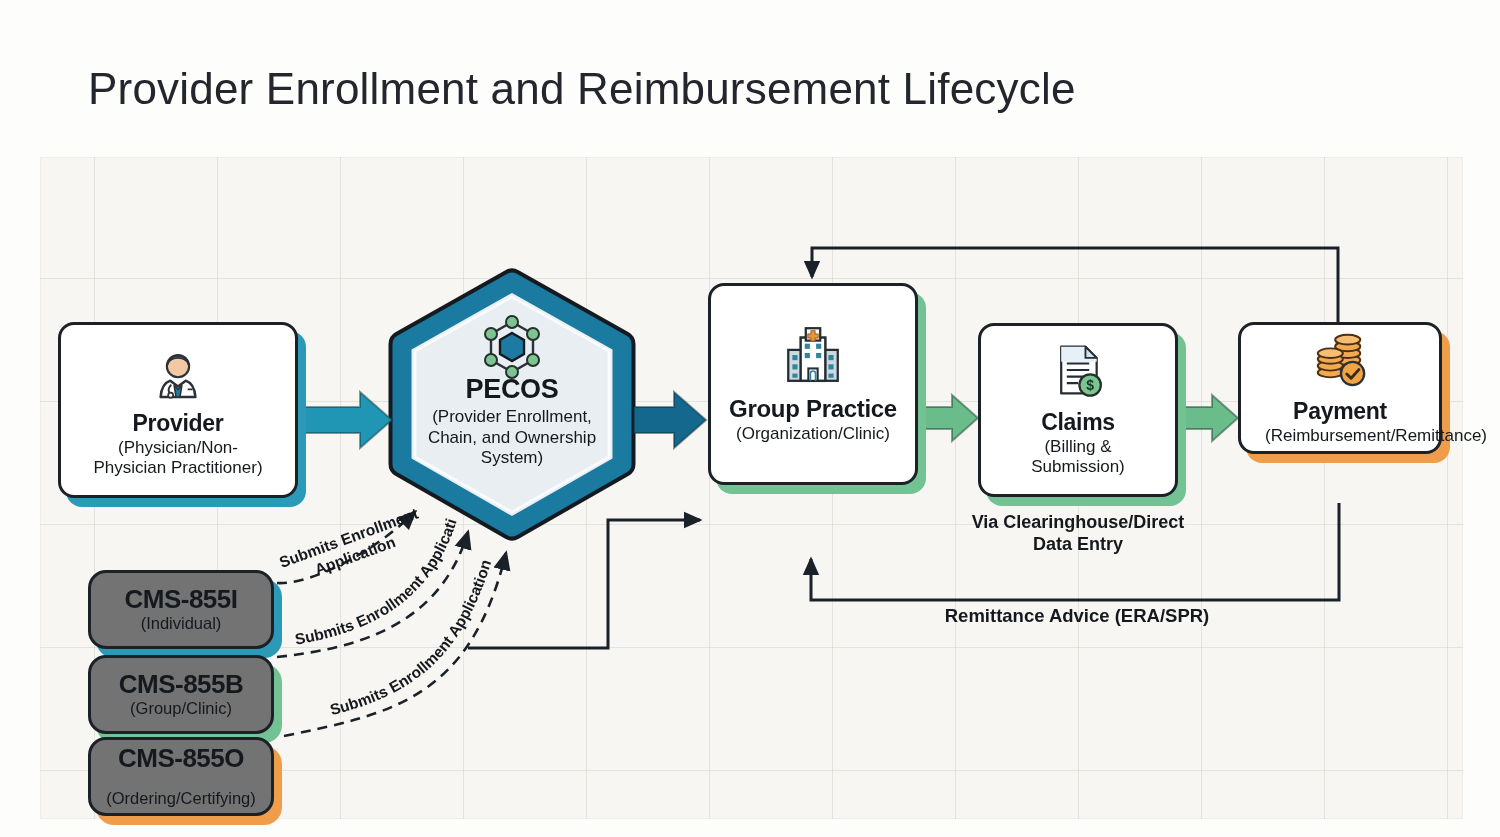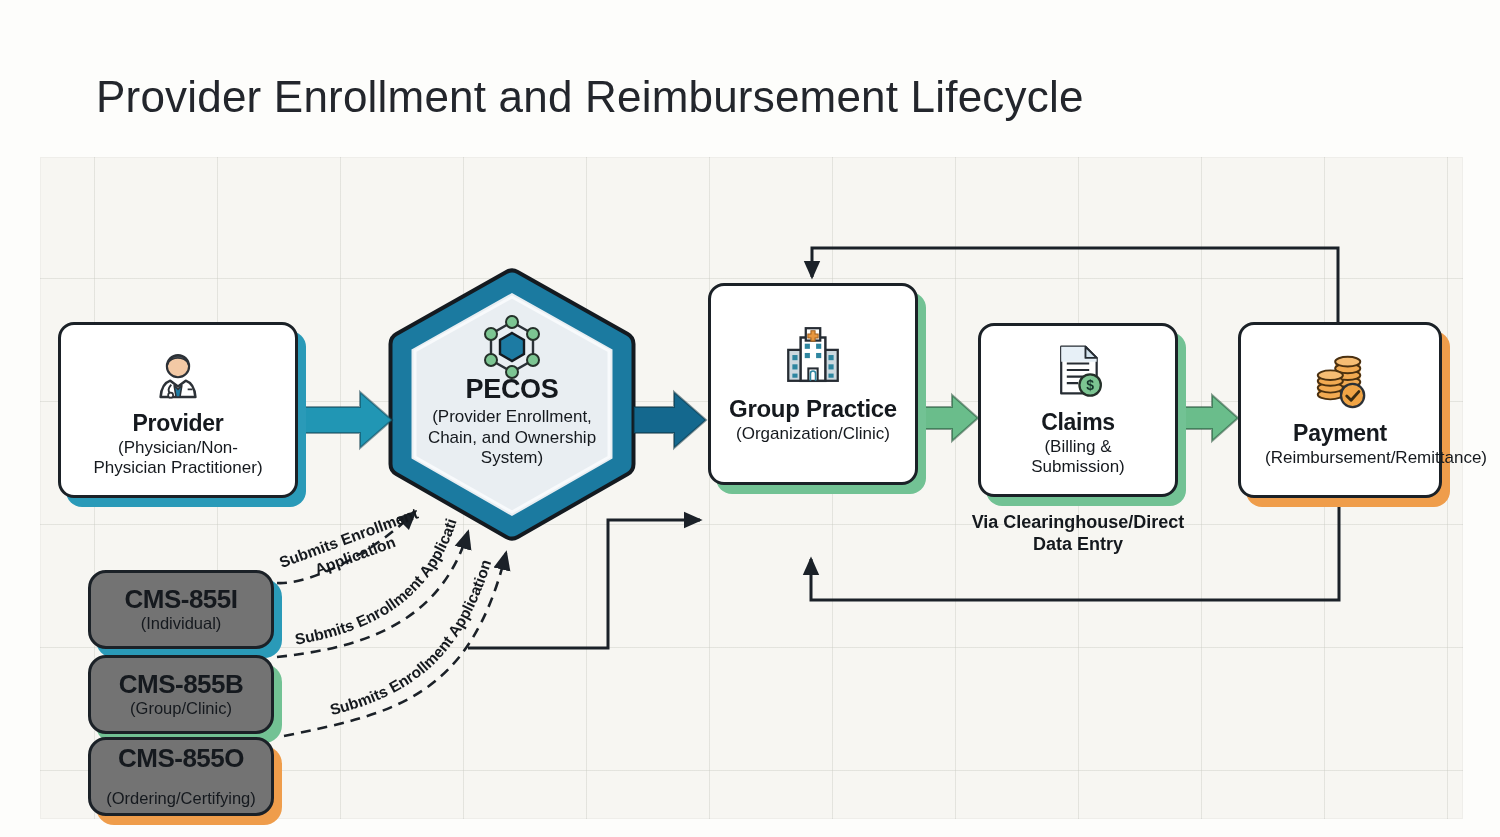--- a/index.html
+++ b/index.html
@@ -3,21 +3,21 @@
 <meta charset="utf-8">
 <style>
   html,body{margin:0;padding:0;}
   body{
     width:1500px;height:837px;background:#fdfdfb;overflow:hidden;
     font-family:"Liberation Sans","DejaVu Sans",sans-serif;color:#15191e;
     position:relative;
   }
   .stage{position:absolute;inset:0;}
   .page-title{
-    position:absolute;left:88px;top:64px;margin:8px;
+    position:absolute;left:88px;top:64px;margin:0;
     font-size:44px;font-weight:400;letter-spacing:.2px;color:#23262c;
   }
   .canvas{
     position:absolute;left:40px;top:157px;width:1421px;height:660px;
     background-color:#f7f6f2;
     background-image:
       linear-gradient(to right, rgba(203,205,197,.45) 1px, transparent 1px),
       linear-gradient(to bottom, rgba(203,205,197,.45) 1px, transparent 1px);
     background-size:123px 123px;
     background-position:53px -3px;
@@ -32,21 +32,21 @@
     text-align:center;box-sizing:border-box;
   }
   .node .ttl{font-weight:800;font-size:23px;line-height:1.05;letter-spacing:-.3px;}
   .node .sub{font-weight:500;font-size:17px;line-height:1.2;margin-top:3px;}
   .node .ico{margin-bottom:7px;}
 
   .node-provider{left:58px;top:322px;width:240px;height:176px;}
   .node-group{left:708px;top:283px;width:210px;height:202px;}
   .node-group .ttl{font-size:24px;}
   .node-claims{left:978px;top:323px;width:200px;height:174px;}
-  .node-payment{left:1238px;top:322px;width:204px;height:176px;}
+  .node-payment{left:1238px;top:322px;width:204px;height:132px;}
 
   .pecos-text{
     position:absolute;left:409px;top:374px;width:206px;text-align:center;
   }
   .pecos-text .ttl{font-weight:800;font-size:27px;letter-spacing:-.3px;}
   .pecos-text .sub{font-weight:500;font-size:17px;line-height:1.22;margin-top:2px;}
 
   .form-box{
     position:absolute;left:88px;width:186px;height:79px;background:#737373;
     border:3px solid #1b2127;border-radius:18px;box-sizing:border-box;
@@ -225,14 +225,15 @@
     <div class="ttl">CMS-855B</div>
     <div class="sub">(Group/Clinic)</div>
   </div>
   <div class="form-box form-2" style="box-shadow: rgb(239, 157, 75) 8px 9px 0px;">
     <div class="ttl">CMS-855O</div>
     <div class="sub">(Ordering/Certifying)</div>
   </div>
 
   <div class="edge-label lbl-submit-1">Submits Enrollment Application</div>
   <div class="edge-label lbl-via">Via Clearinghouse/Direct Data Entry</div>
+  <div class="edge-label lbl-remit">Remittance Advice (ERA/SPR)</div>
 
 </div>
 
 </body></html>

